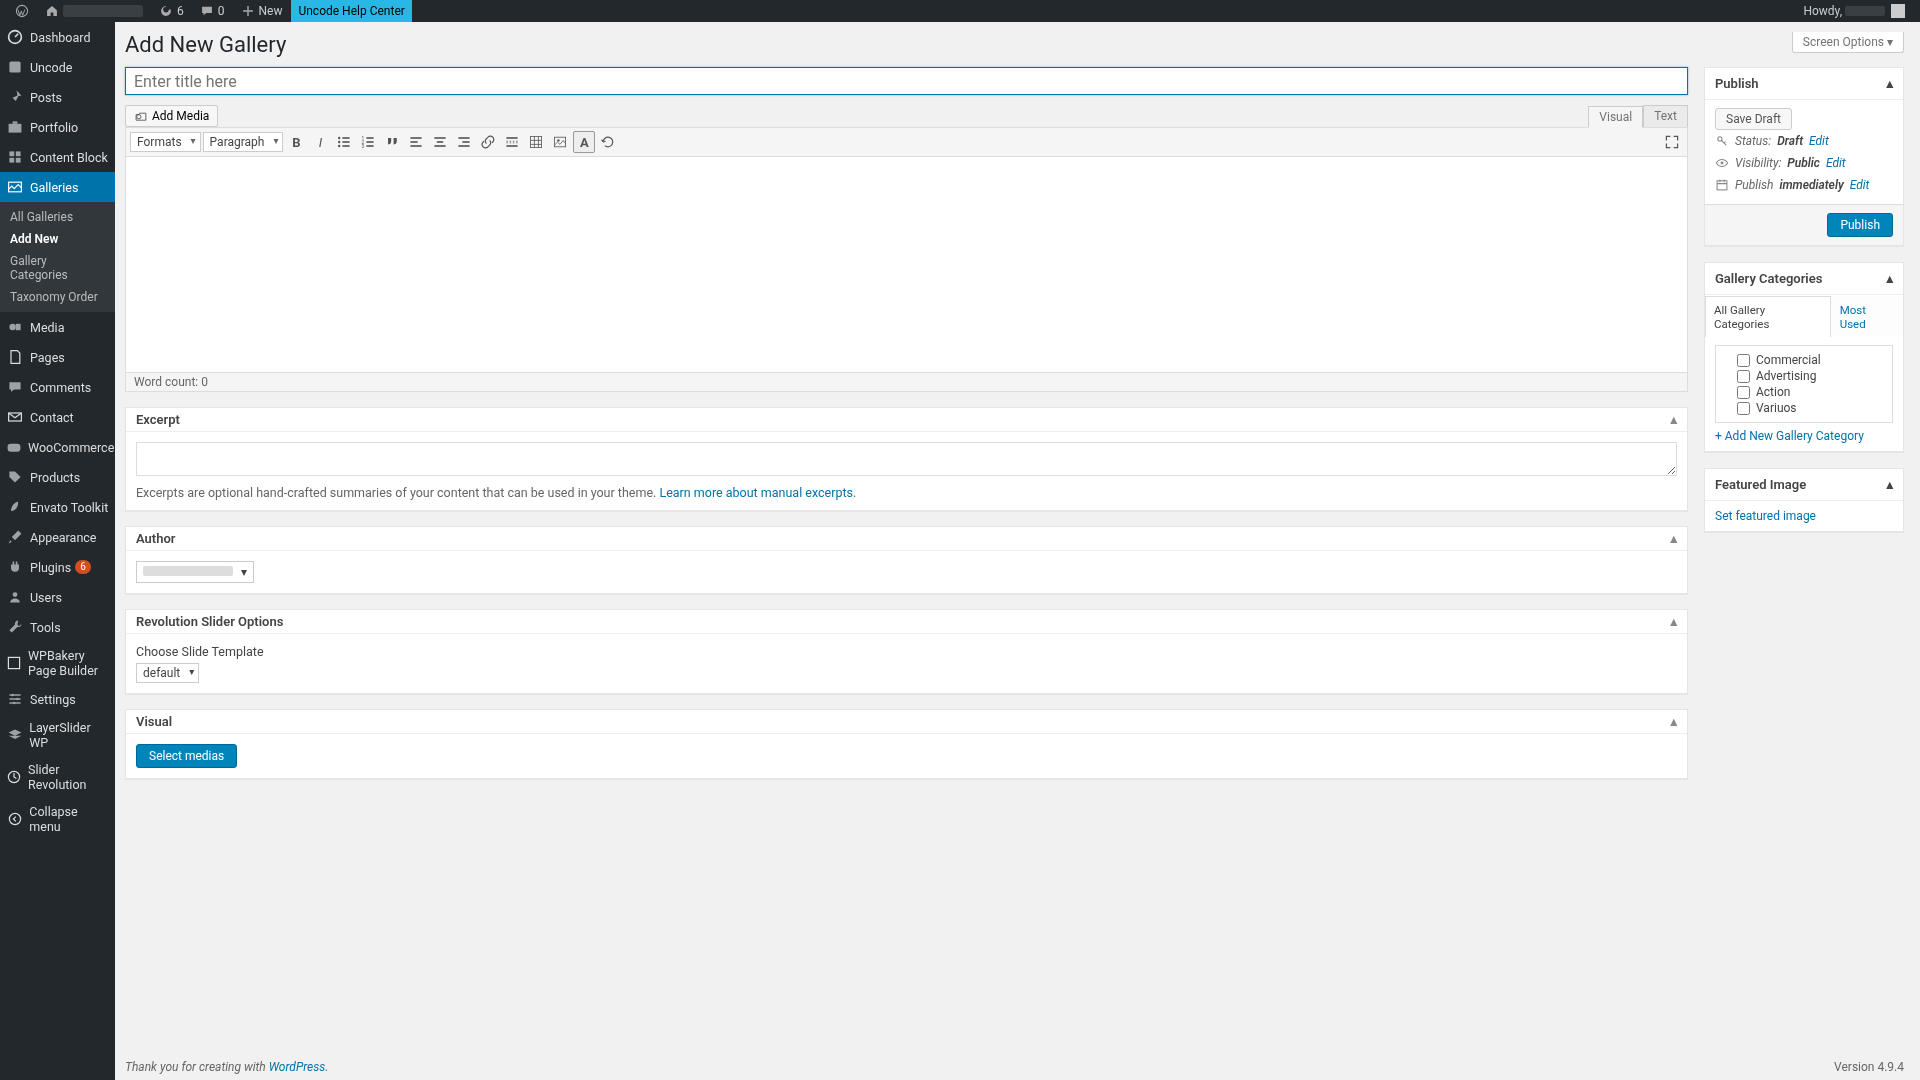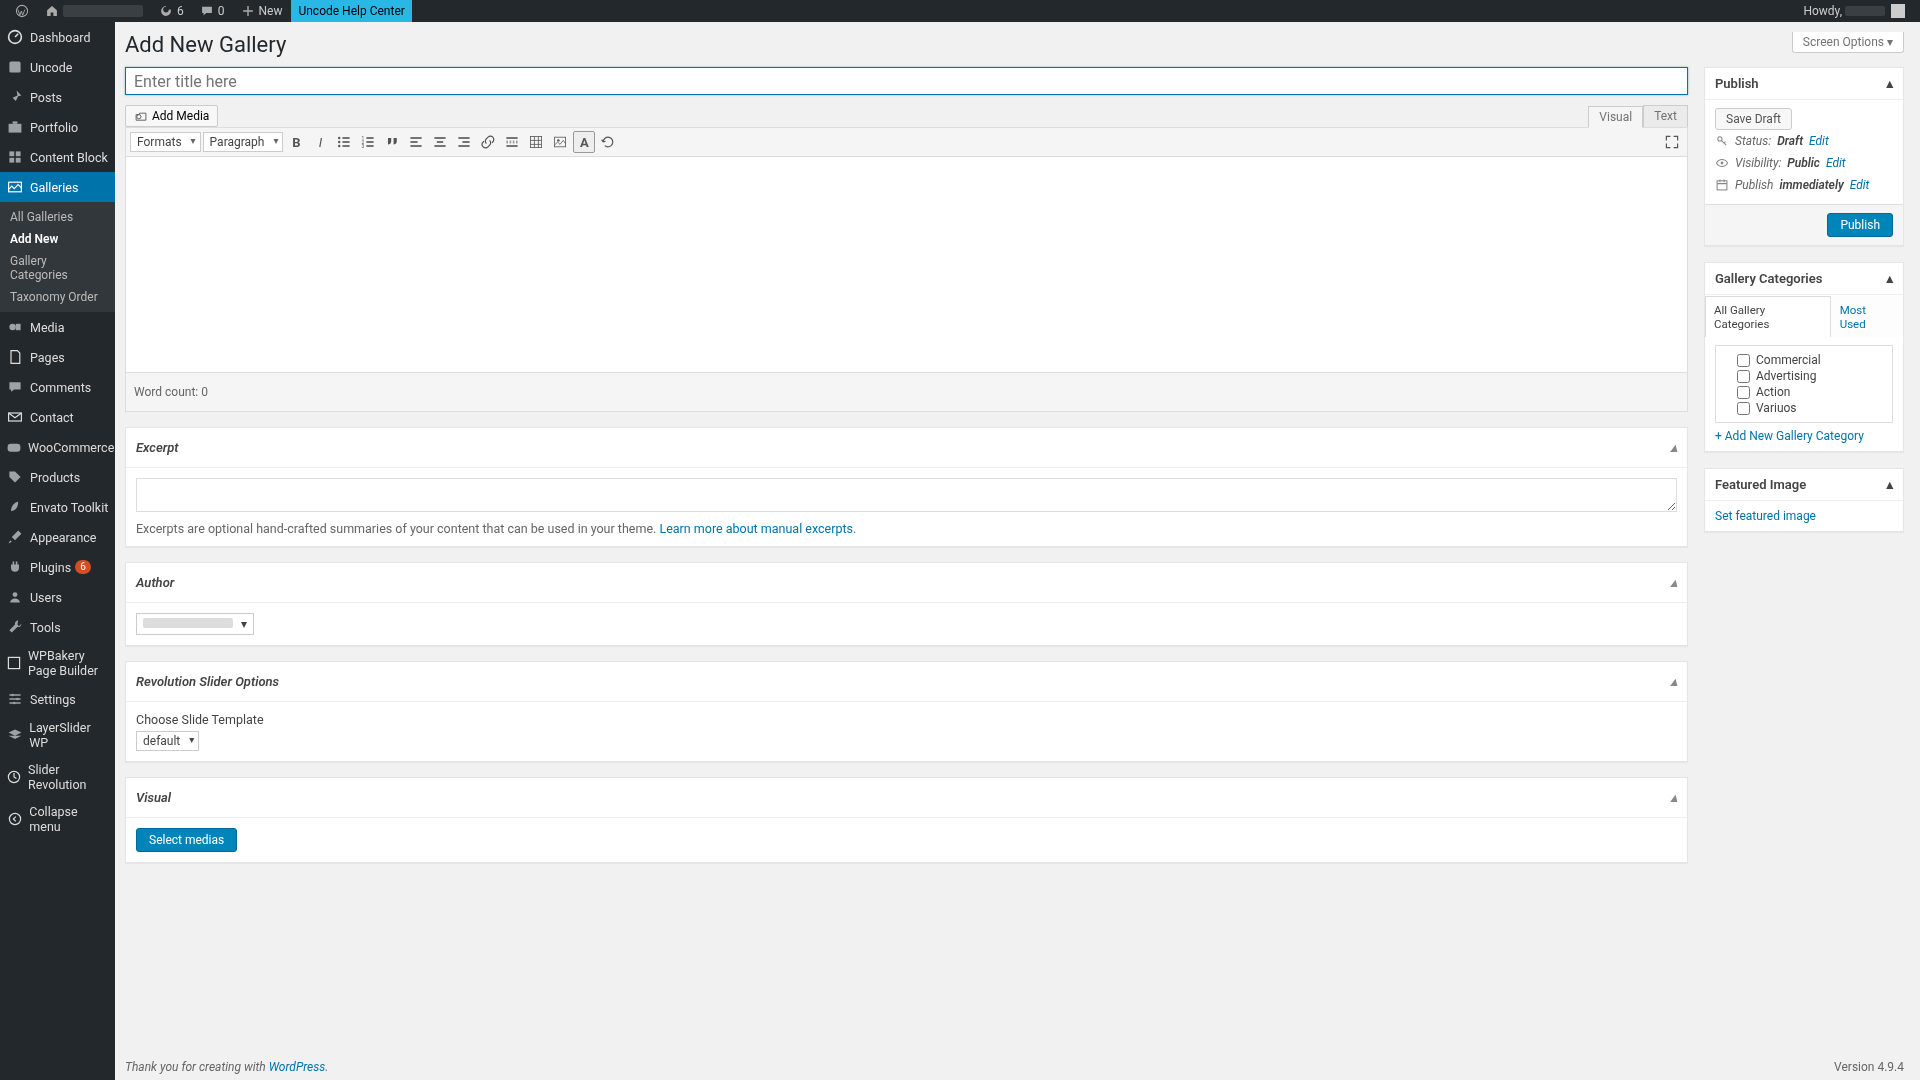--- a/index.html
+++ b/index.html
@@ -49,24 +49,24 @@
 
 .editor { border:1px solid #ddd; background:#fff; }
 .editor-toolbar { background:#f5f5f5; border-bottom:1px solid #ddd; display:flex; align-items:center; padding:3px 4px; gap:2px; position:relative; }
 .editor-toolbar .sel { border:1px solid #ccc; background:#fff; font-size:12px; padding:2px 18px 2px 6px; position:relative; cursor:pointer; }
 .editor-toolbar .sel::after { content:"▾"; position:absolute; right:4px; top:2px; font-size:10px; color:#666; }
 .tb-btn { width:22px; height:22px; display:flex; align-items:center; justify-content:center; cursor:pointer; color:#555; border:1px solid transparent; border-radius:2px; }
 .tb-btn svg { width:16px; height:16px; fill:#555; }
 .tb-btn.boxed { border-color:#999; background:#eee; }
 .tb-dfw { margin-left:auto; }
 .editor-body { height:215px; background:#fff; }
-.editor-status { background:#f5f5f5; border-top:1px solid #ddd; padding:12px 8px; font-size:12px; color:#666; }
+.editor-status { background:#f5f5f5; border-top:1px solid #ddd; padding:2px 8px; font-size:12px; color:#666; }
 
 .metabox { background:#fff; border:1px solid #e5e5e5; box-shadow:0 1px 1px rgba(0,0,0,.04); margin-top:15px; }
-.metabox-header { border-bottom:1px solid #eee; padding:12px 10px; font-size:13px; font-weight:600; display:flex; justify-content:space-between; align-items:center; cursor:pointer;font-style:italic; }
+.metabox-header { border-bottom:1px solid #eee; padding:4px 10px; font-size:13px; font-weight:600; display:flex; justify-content:space-between; align-items:center; cursor:pointer; }
 .metabox-header .toggle { color:#888; }
 .metabox-body { padding:10px; font-size:12.5px; }
 .excerpt-ta { width:100%; height:34px; border:1px solid #ddd; resize:vertical; }
 .hint { color:#666; margin-top:6px; }
 
 .author-select { border:1px solid #ccc; background:#fff; font-size:12px; padding:3px 20px 3px 6px; position:relative; display:inline-block; min-width:110px; }
 .author-select::after { content:"▾"; position:absolute; right:6px; top:3px; color:#444; }
 .author-blur { display:inline-block; width:90px; height:10px; background:#ddd; border-radius:2px; }
 
 .small-select { border:1px solid #ccc; background:#fff; font-size:12px; padding:2px 18px 2px 6px; position:relative; display:inline-block; }

